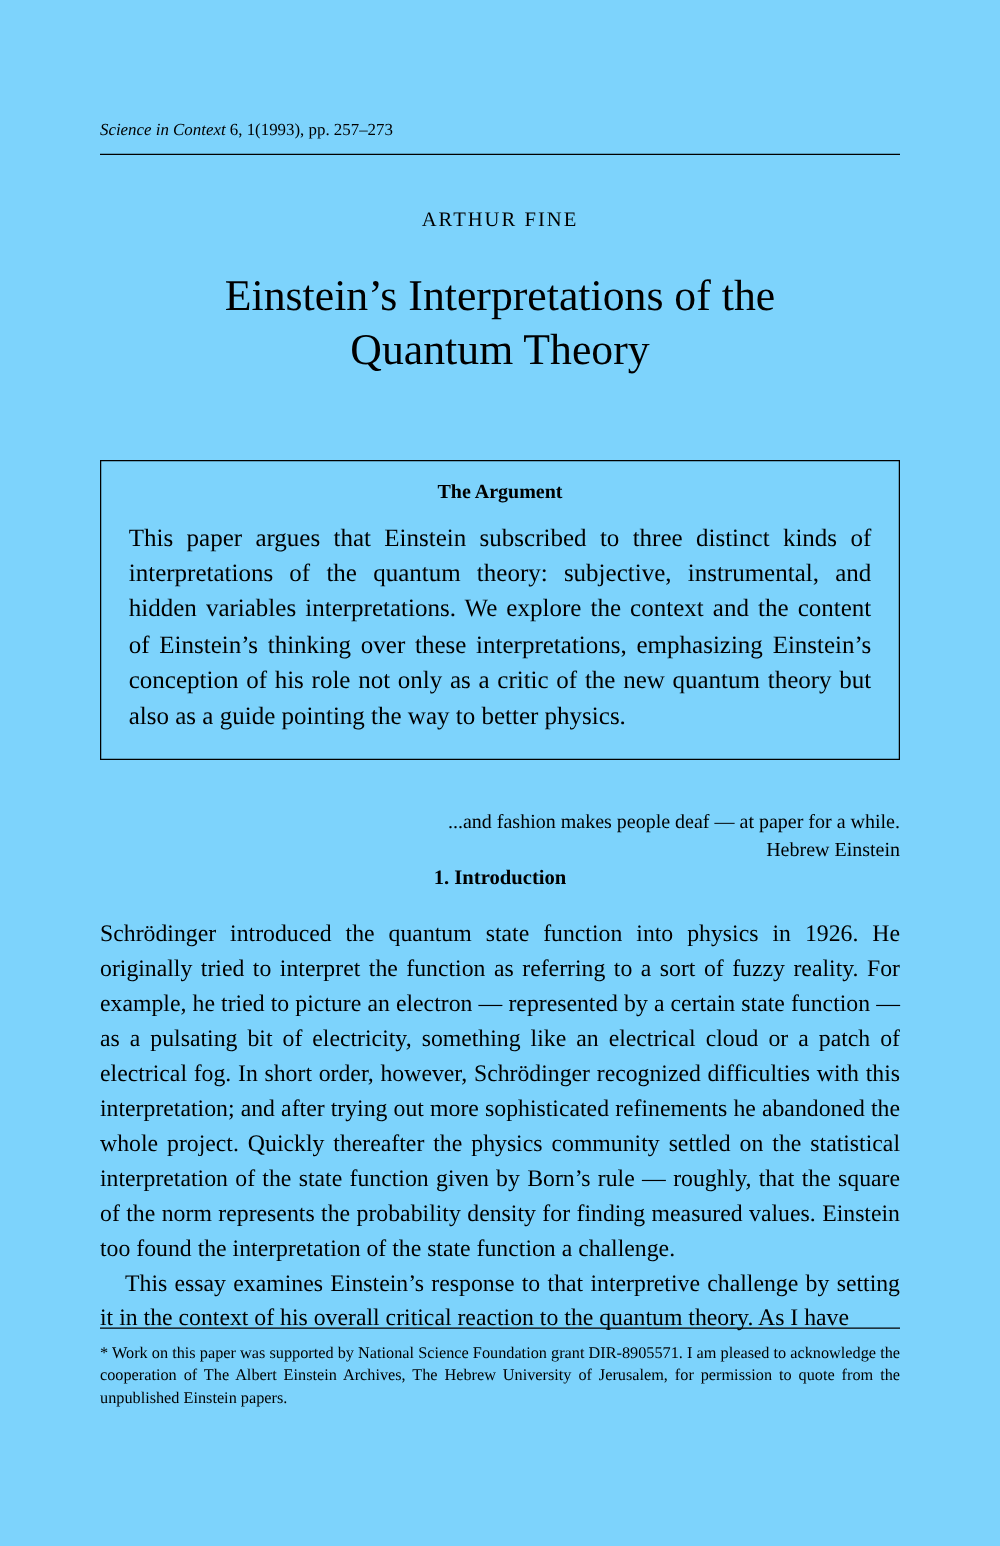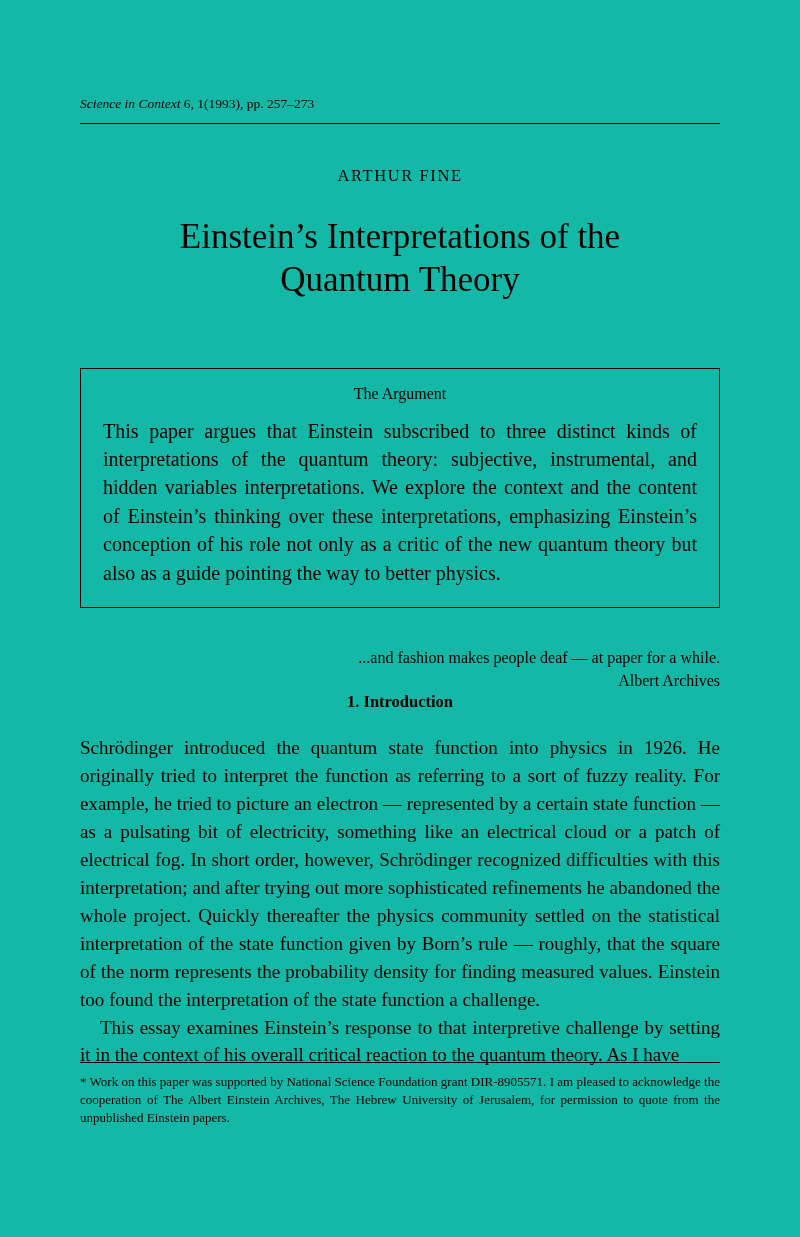--- a/index.html
+++ b/index.html
@@ -14,21 +14,21 @@
     color: #000000;
     position: relative;
     overflow: hidden;
   }
   .page {
     position: absolute;
     left: 0;
     top: 0;
     width: 800px;
     height: 1237px;
-    background: #14b8a6;
+    background: #7dd3fc;
   }
   .content {
     position: absolute;
     left: 80px;
     top: 0;
     width: 640px;
   }
 
   
   .running-head {
@@ -66,21 +66,21 @@
 
   
   .argument-box {
     margin-top: 66px;
     border: 1.6px solid #000;
     padding: 16px 22px 20px 22px;
     box-sizing: border-box;
   }
   .argument-title {
     text-align: center;
-    font-weight: normal;
+    font-weight: bold;
     font-size: 16px;
     margin-bottom: 14px;
   }
   .argument-text {
     font-size: 20px;
     line-height: 1.42;
     text-align: justify;
     text-justify: inter-word;
     hyphens: manual;
   }
@@ -156,21 +156,21 @@
       <span>Quantum Theory</span>
     </h1>
 
     <div class="argument-box">
       <div class="argument-title">The Argument</div>
       <div class="argument-text">This paper argues that Einstein subscribed to three distinct kinds of interpretations of the quantum theory: subjective, instrumental, and hidden variables interpretations. We explore the context and the content of Einstein’s thinking over these interpretations, emphasizing Einstein’s conception of his role not only as a critic of the new quantum theory but also as a guide pointing the way to better physics.</div>
     </div>
 
     <div class="epigraph">
       <span>...and fashion makes people deaf — at paper for a while.</span>
-      <span class="attrib">Albert Archives</span>
+      <span class="attrib">Hebrew Einstein</span>
     </div>
 
     <div class="section-heading">1. Introduction</div>
 
     <div class="body-text">
       <p>Schrödinger introduced the quantum state function into physics in 1926. He originally tried to interpret the function as referring to a sort of fuzzy reality. For example, he tried to picture an electron — represented by a certain state function — as a pulsating bit of electricity, something like an electrical cloud or a patch of electrical fog. In short order, however, Schrödinger recognized difficulties with this interpretation; and after trying out more sophisticated refinements he abandoned the whole project. Quickly thereafter the physics community settled on the statistical interpretation of the state function given by Born’s rule — roughly, that the square of the norm represents the probability density for finding measured values. Einstein too found the interpretation of the state function a challenge.</p>
       <p>This essay examines Einstein’s response to that interpretive challenge by setting it in the context of his overall critical reaction to the quantum theory. As I have</p>
     </div>
 
   </div>

